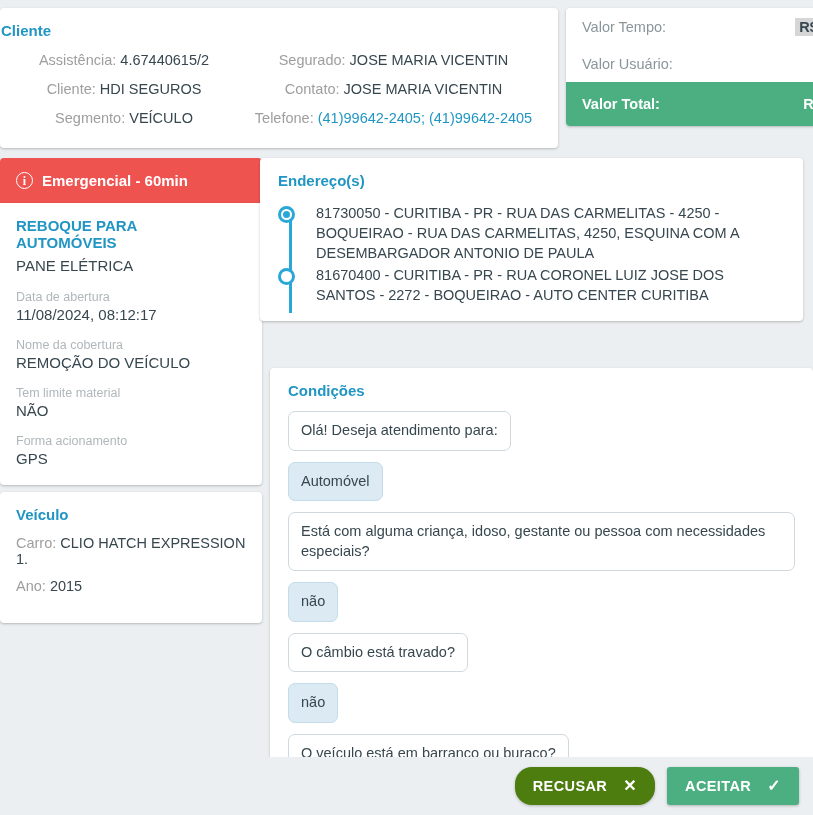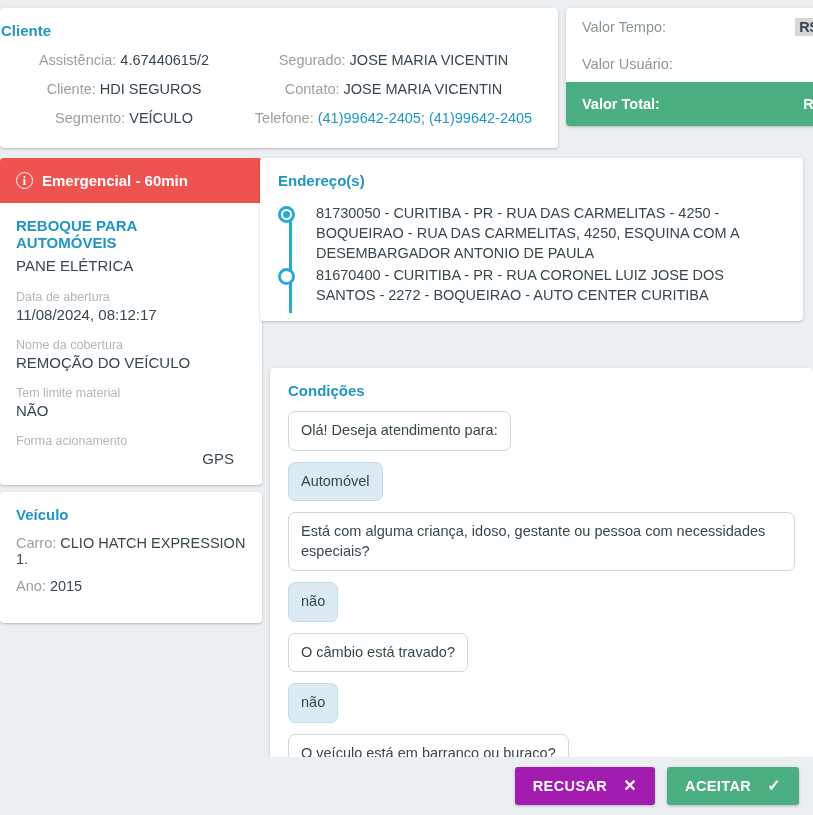--- a/index.html
+++ b/index.html
@@ -139,21 +139,21 @@
   .field-label {
     color: #b0b7ba;
     font-size: 12.5px;
     margin-bottom: 2px;
   }
   .field-value {
     color: #37474f;
     font-size: 15px;
     margin-bottom: 15px;
   }
-  .field-value.last { margin-bottom: 0; text-align: right; }
+  .field-value.last { margin-bottom: 0; }
 
   
   .vehicle-card {
     position: absolute;
     left: 0; top: 492px;
     width: 262px;
     padding: 14px 16px 18px 16px;
   }
   .veh-kv {
     font-size: 14.5px;
@@ -276,21 +276,21 @@
     font-weight: bold;
     letter-spacing: .4px;
     padding: 11px 18px;
     display: inline-flex;
     align-items: center;
     gap: 16px;
     cursor: pointer;
     font-family: "Liberation Sans", sans-serif;
     box-shadow: 0 1px 3px rgba(0,0,0,0.25);
   }
-  .btn-refuse { background: #a21caf; }
+  .btn-refuse { background: #4d7c0f; border-radius: 17px; }
   .btn-accept { background: #4caf82; }
   .glyph { font-size: 16px; font-weight: bold; line-height: 1; }
 </style>
 </head>
 <body>
 
 <div class="page">
 
   <div class="card client-card">
     <div class="section-title">Cliente</div>

